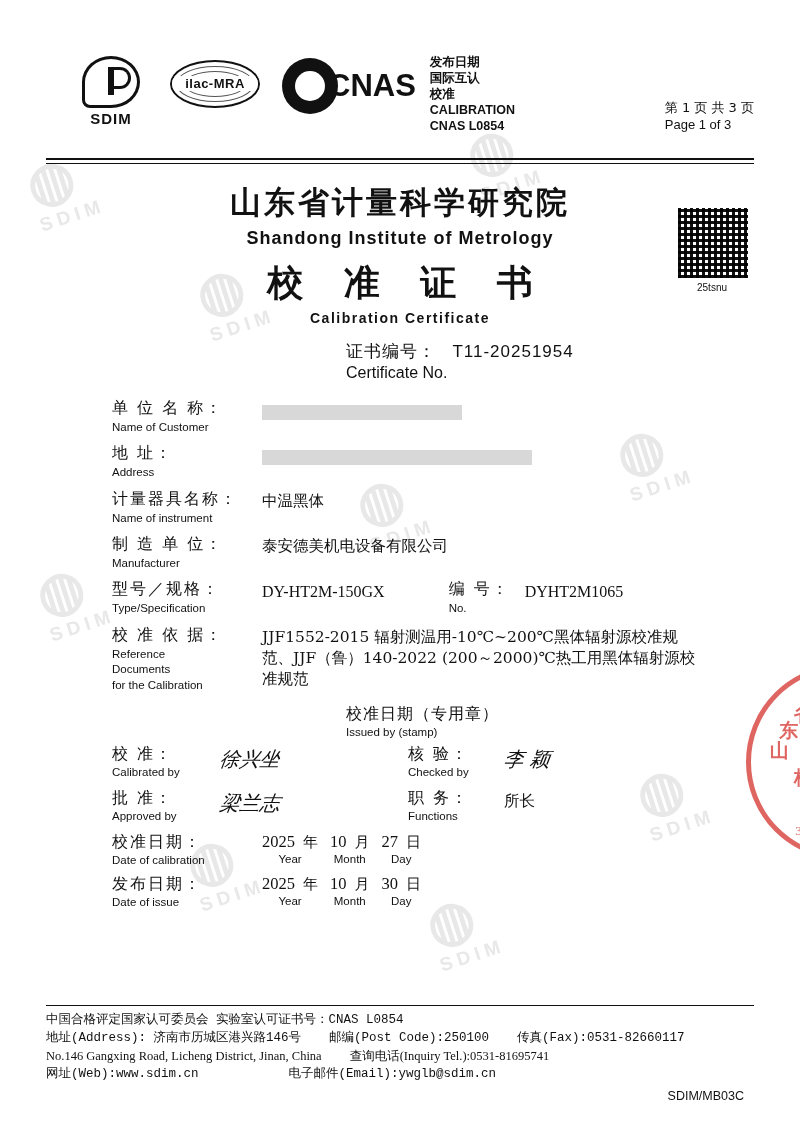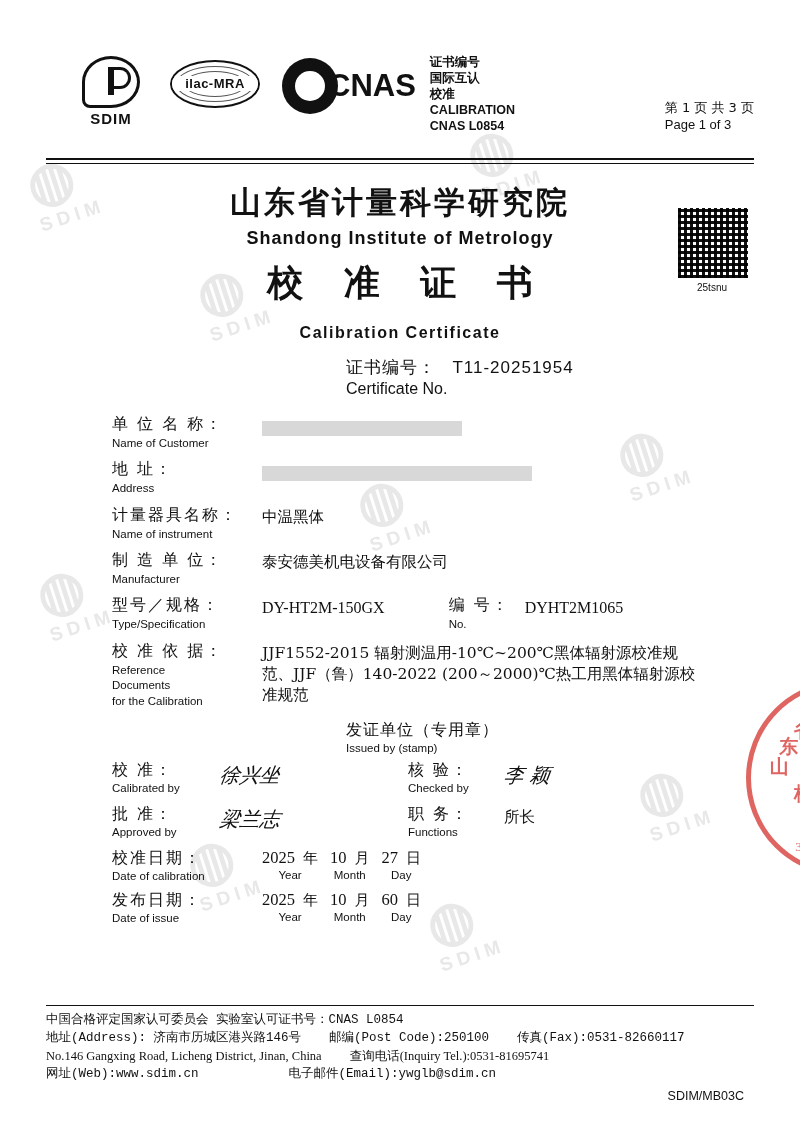--- a/index.html
+++ b/index.html
@@ -223,23 +223,23 @@
     font-family: "DejaVu Serif", serif;
     font-weight: bold;
     font-size: 36px;
     letter-spacing: 14px;
     margin-top: 10px;
     text-indent: 14px;
   }
   .cert-en {
     font-family: "Liberation Sans", sans-serif;
     font-weight: bold;
-    font-size: 16px;
+    font-size: 14px;
     letter-spacing: 1.5px;
-    margin-top: 16px;
+    margin-top: 2px;
   }
 
   .qr {
     position: absolute;
     right: 6px;
     top: 24px;
     width: 72px;
     text-align: center;
   }
   .qr .code {
@@ -566,21 +566,21 @@
         <div class="label">ilac-MRA</div>
       </div>
     </div>
 
     <div class="logo-cnas">
       <div class="badge"></div>
       <div class="cnas-text">CNAS</div>
     </div>
 
     <div class="cnas-lines">
-      <div class="cn">证书编号</div>
+      <div class="cn">发布日期</div>
       <div class="cn">国际互认</div>
       <div class="cn">校准</div>
       <div>CALIBRATION</div>
       <div>CNAS L0854</div>
     </div>
 
     <div class="page-no">
       <div>第 1 页 共 3 页</div>
       <div class="en">Page 1 of 3</div>
     </div>
@@ -666,21 +666,21 @@
         <div class="lab-cn">校 准 依 据：</div>
         <div class="lab-en">Reference</div>
         <div class="lab-en">Documents</div>
         <div class="lab-en">for the Calibration</div>
       </div>
       <div class="value ref-value">JJF1552-2015 辐射测温用-10℃~200℃黑体辐射源校准规范、JJF（鲁）140-2022 (200～2000)℃热工用黑体辐射源校准规范</div>
     </div>
   </div>
 
   <div class="issue">
-    <div class="lab-cn">发证单位（专用章）</div>
+    <div class="lab-cn">校准日期（专用章）</div>
     <div class="lab-en">Issued by (stamp)</div>
 
     <div class="stamp">
       <div class="arc-text">
         <span style="transform: rotate(-72deg) translate(0,-78px) rotate(72deg);">山</span>
         <span style="transform: rotate(-56deg) translate(0,-78px) rotate(56deg);">东</span>
         <span style="transform: rotate(-40deg) translate(0,-78px) rotate(40deg);">省</span>
 
       </div>
 
@@ -774,21 +774,21 @@
         </div>
         <div class="date-part">
           <div class="topline">
             <span class="num">10</span>
             <span class="unit-cn">月</span>
           </div>
           <div class="unit-en">Month</div>
         </div>
         <div class="date-part">
           <div class="topline">
-            <span class="num">60</span>
+            <span class="num">30</span>
             <span class="unit-cn">日</span>
           </div>
           <div class="unit-en">Day</div>
         </div>
       </div>
     </div>
   </div>
 
   <div class="footer">
     <div class="rule"></div>

